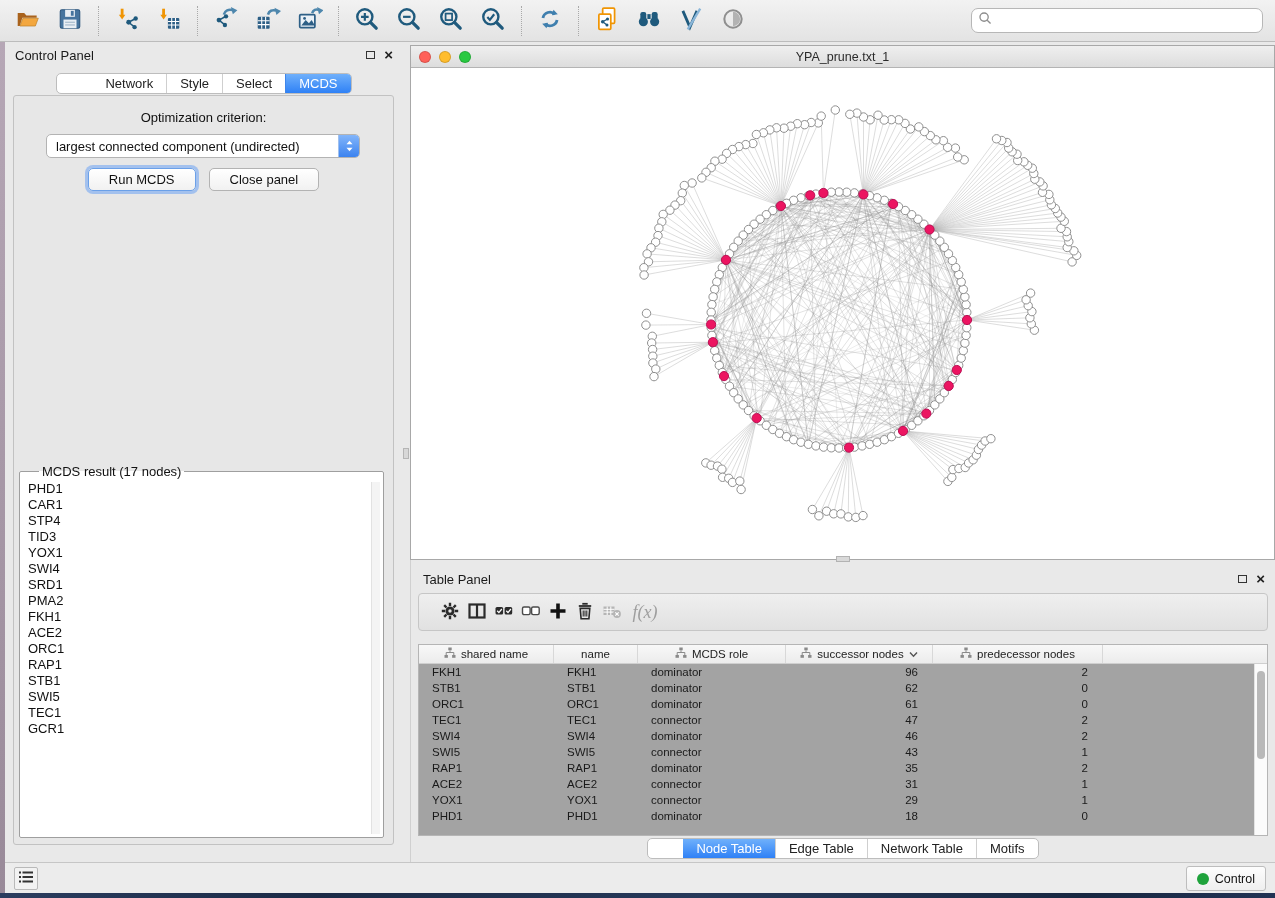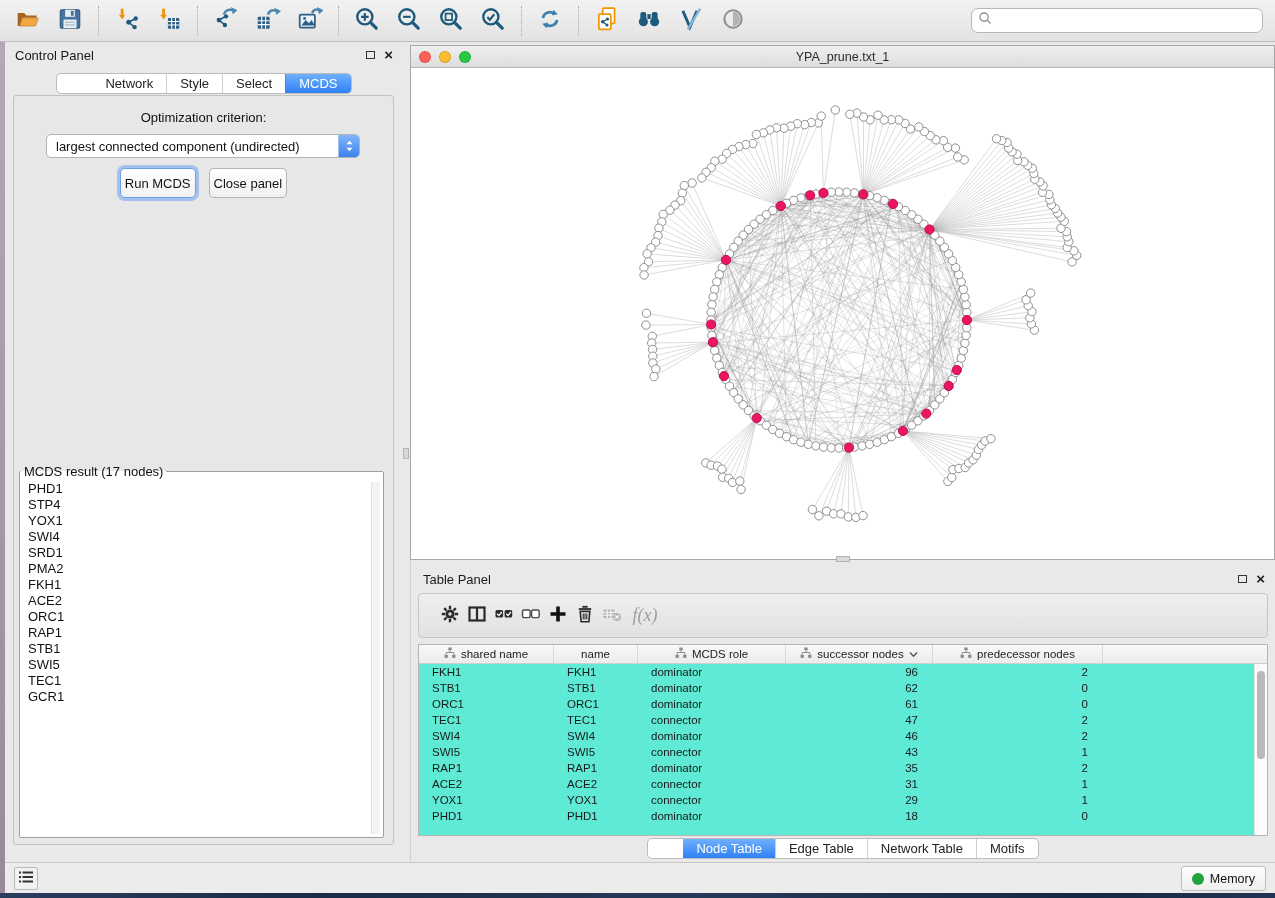--- a/index.html
+++ b/index.html
@@ -43,27 +43,27 @@
 
   .cp-content{position:absolute;left:8px;right:9px;top:53px;bottom:17px;background:#e7e7e7;
     border:1px solid #c2c2c2;border-radius:3px;}
   .opt-label{margin-top:14px;text-align:center;font-size:13px;color:#111;}
   .dropdown{position:absolute;left:32px;top:38px;width:314px;height:24px;background:#fff;
     border:1px solid #b3b3b3;border-radius:5px;display:flex;align-items:center;overflow:hidden;}
   .dropdown .dd-text{flex:1;font-size:13px;padding-left:9px;color:#111;white-space:nowrap;}
   .dd-cap{width:21px;height:100%;background:linear-gradient(#82b5fa,#3c83ef);
     display:flex;align-items:center;justify-content:center;border-left:1px solid #9fc0ef;}
   .btn-row{position:absolute;top:72px;left:0;width:100%;display:flex;justify-content:center;gap:13px;}
-  .mac-btn{height:30px;padding:0 4px;font:13px "Liberation Sans",sans-serif;color:#111;
+  .mac-btn{height:23px;padding:0 20px;font:13px "Liberation Sans",sans-serif;color:#111;
     background:linear-gradient(#ffffff,#f1f1f1);border:1px solid #b3b3b3;border-radius:5px;}
   .mac-btn.focused{border-color:#6ba0e8;box-shadow:0 0 0 3px rgba(95,155,245,.5);}
 
   .result-box{position:absolute;left:5px;right:9px;top:368px;bottom:6px;background:#fff;
     border:1px solid #9f9f9f;margin:0;padding:0;border-radius:2px;}
-  .result-box legend{font-size:13px;color:#111;margin-left:1px;padding:0 3px;}
+  .result-box legend{font-size:13px;color:#111;margin-left:19px;padding:0 3px;}
   .result-list{position:absolute;left:0;right:12px;top:2px;bottom:4px;overflow:hidden;padding-left:8px;}
   .result-item{font-size:13px;line-height:16px;color:#111;}
   .result-scroll{position:absolute;top:3px;bottom:3px;right:3px;width:9px;background:#f4f4f4;
     border-left:1px solid #e2e2e2;}
 
   
   .v-divider{position:absolute;left:403px;top:42px;width:7px;bottom:36px;background:#e9e9e9;}
   .v-handle{position:absolute;left:0px;top:406px;width:6px;height:11px;background:#d8d8d8;border:1px solid #b5b5b5;}
 
   
@@ -76,27 +76,27 @@
   .nw-title{position:absolute;left:0;right:0;text-align:center;font-size:12.5px;color:#2b2b2b;}
   .nw-canvas{position:relative;width:863px;height:491px;background:#fff;}
   .nw-canvas svg{display:block;}
 
   
   .table-panel{position:absolute;left:410px;top:560px;width:865px;bottom:36px;background:#e9e9e9;
     border-left:1px solid #d0d0d0;}
   .tp-handle{position:absolute;top:-4px;left:50%;margin-left:-7px;width:14px;height:6px;
     background:#d9d9d9;border:1px solid #b3b3b3;}
   .tp-header{position:relative;height:30px;display:flex;align-items:center;padding:8px 10px 0 12px;}
-  .tp-toolbar{position:absolute;left:7px;right:7px;top:33px;height:45px;
+  .tp-toolbar{position:absolute;left:7px;right:7px;top:33px;height:38px;
     background:linear-gradient(#efefef,#e1e1e1);border:1px solid #c6c6c6;border-radius:4px;
     display:flex;align-items:center;gap:3px;padding-left:19px;}
   .tp-btn{background:none;border:none;padding:0;width:24px;height:24px;display:flex;align-items:center;justify-content:center;}
   .fx{font-family:"Liberation Serif",serif;font-style:italic;font-size:18px;color:#9e9e9e;}
 
-  .tablewrap{position:absolute;left:7px;right:7px;top:84px;bottom:26px;background:#5eead4;
+  .tablewrap{position:absolute;left:7px;right:7px;top:84px;bottom:26px;background:#a3a3a3;
     border:1px solid #b5b5b5;overflow:hidden;}
   .thead{display:flex;height:19px;background:linear-gradient(#f8f8f8,#ececec);
     border-bottom:1px solid #cfcfcf;}
   .th{display:flex;align-items:center;justify-content:center;gap:5px;font-size:11.5px;color:#222;
     border-right:1px solid #d8d8d8;height:100%;flex:0 0 auto;}
   .th.fill{flex:1;border-right:none;}
   .tr{display:flex;height:16px;align-items:center;}
   .td{font-size:11.5px;color:#1a1a1a;flex:0 0 auto;white-space:nowrap;overflow:hidden;}
   .td.l{padding-left:13px;}
   .td.r{text-align:right;padding-right:15px;}
@@ -307,21 +307,23 @@
         </span>
       </div>
       <div class="btn-row">
         <button class="mac-btn focused">Run MCDS</button>
         <button class="mac-btn">Close panel</button>
       </div>
       <fieldset class="result-box">
         <legend>MCDS result (17 nodes)</legend>
         <div class="result-list" id="resultList">
             <div class="result-item">PHD1</div>
+            <div class="result-item">CAR1</div>
             <div class="result-item">STP4</div>
+            <div class="result-item">TID3</div>
             <div class="result-item">YOX1</div>
             <div class="result-item">SWI4</div>
             <div class="result-item">SRD1</div>
             <div class="result-item">PMA2</div>
             <div class="result-item">FKH1</div>
             <div class="result-item">ACE2</div>
             <div class="result-item">ORC1</div>
             <div class="result-item">RAP1</div>
             <div class="result-item">STB1</div>
             <div class="result-item">SWI5</div>
@@ -1279,17 +1281,17 @@
               <rect x="1" y="10.5" width="2" height="2"></rect>
               <rect x="4.5" y="1.5" width="10.5" height="2"></rect>
               <rect x="4.5" y="6" width="10.5" height="2"></rect>
               <rect x="4.5" y="10.5" width="10.5" height="2"></rect>
             </g>
           </svg>
       </span>
     </button>
     <button class="memory-btn">
       <span class="mem-dot" id="memDot" style="background: rgb(31, 163, 60);"></span>
-      <span class="lbl">Memory</span>
+      <span class="lbl">Control</span>
     </button>
   </div>
 
 </div>
 
 </body></html>

